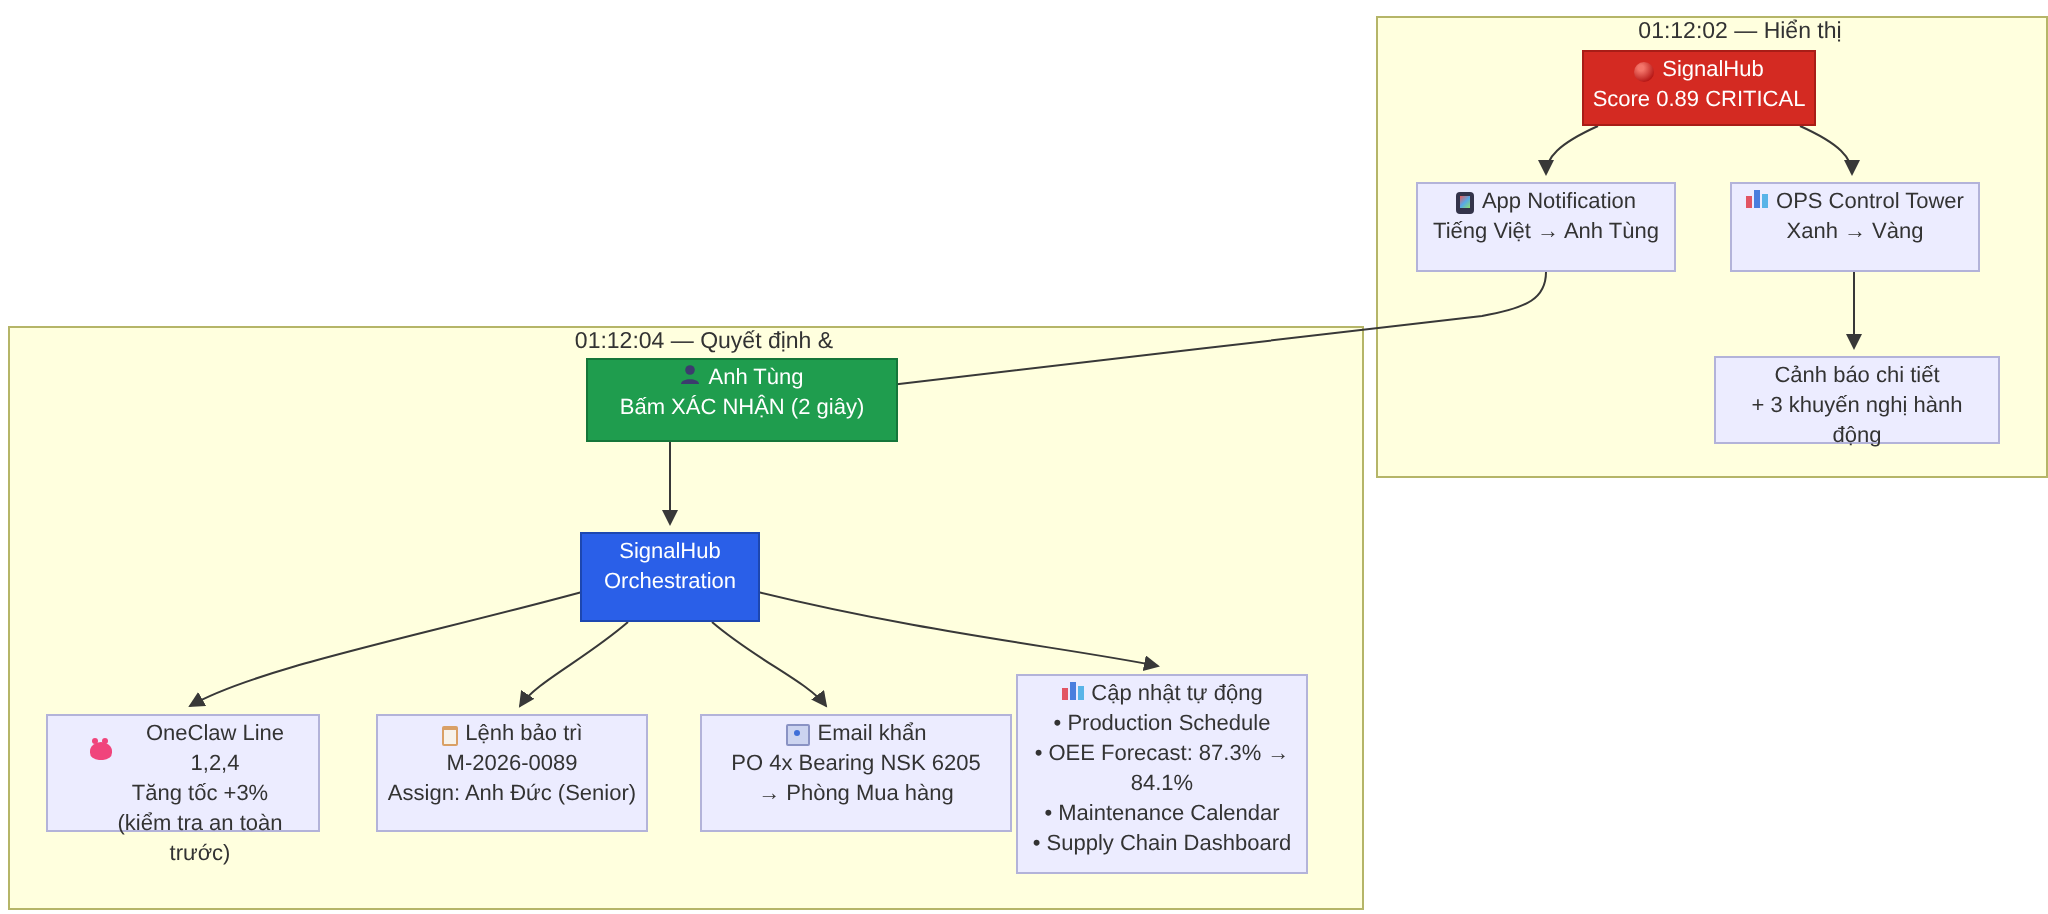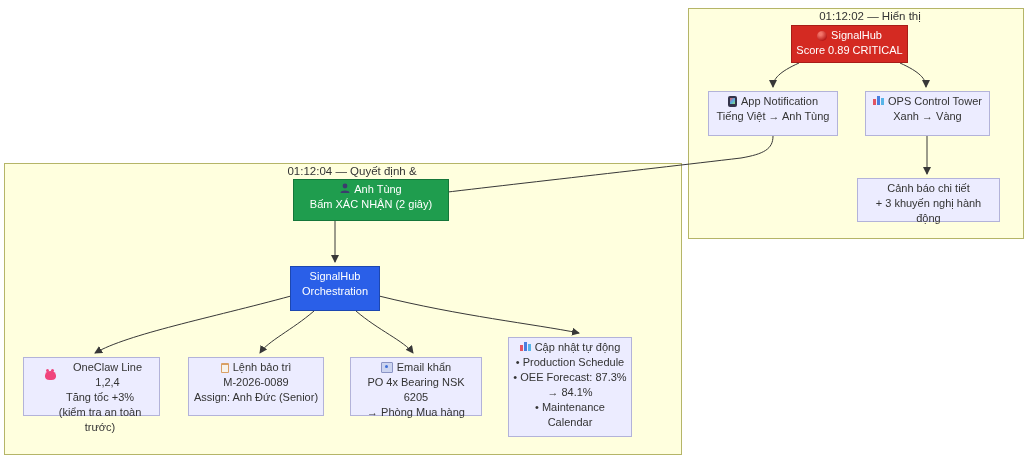--- a/index.html
+++ b/index.html
@@ -128,36 +128,37 @@
 
   <div class="node" style="left:188px;top:357px;width:136px;height:59px;">
     <div class="nrow">
       <span class="ic ic-clipboard"></span>
       <span>Lệnh bảo trì</span>
     </div>
     <div>M-2026-0089</div>
     <div>Assign: Anh Đức (Senior)</div>
   </div>
 
-  <div class="node" style="left:350px;top:357px;width:132px;height:59px;">
+  <div class="node" style="left:350px;top:357px;width:156px;height:59px;">
     <div class="nrow">
       <span class="ic ic-email"></span>
       <span>Email khẩn</span>
     </div>
     <div>PO 4x Bearing NSK 6205</div>
     <div>→ Phòng Mua hàng</div>
   </div>
 
-  <div class="node" style="left:508px;top:337px;width:124px;height:100px;">
+  <div class="node" style="left:508px;top:337px;width:146px;height:100px;">
     <div class="nrow">
       <span class="ic"><svg width="11" height="10">
             <rect x="0" y="4" width="3" height="6" fill="#e25563"></rect>
             <rect x="4" y="1" width="3" height="9" fill="#4a7ede"></rect>
             <rect x="8" y="3" width="3" height="7" fill="#58b4e8"></rect>
           </svg></span>
       <span>Cập nhật tự động</span>
     </div>
     <div>• Production Schedule</div>
     <div>• OEE Forecast: 87.3% → 84.1%</div>
     <div>• Maintenance Calendar</div>
+    <div>• Supply Chain Dashboard</div>
   </div>
 
 </div>
 
 </body></html>

